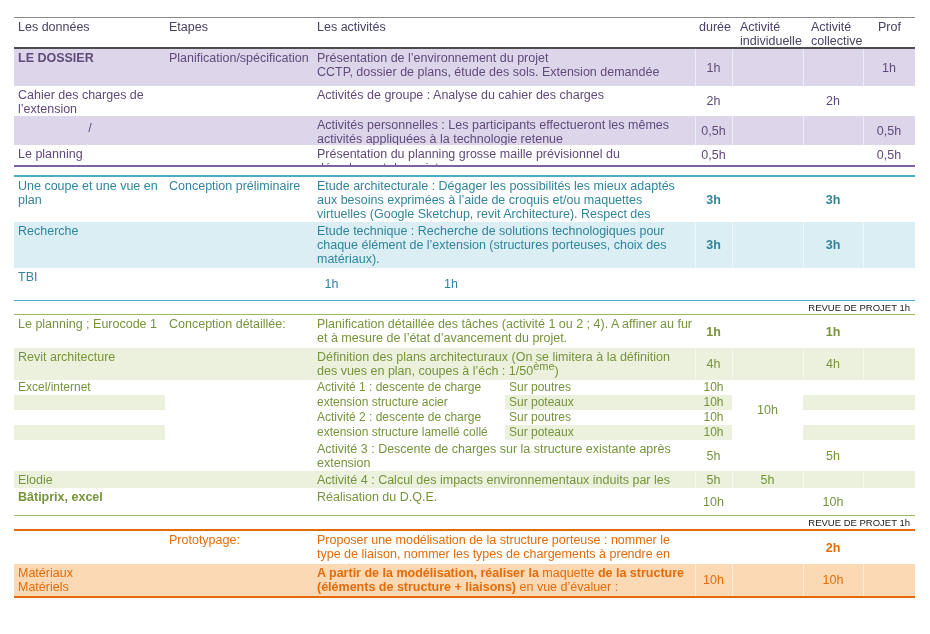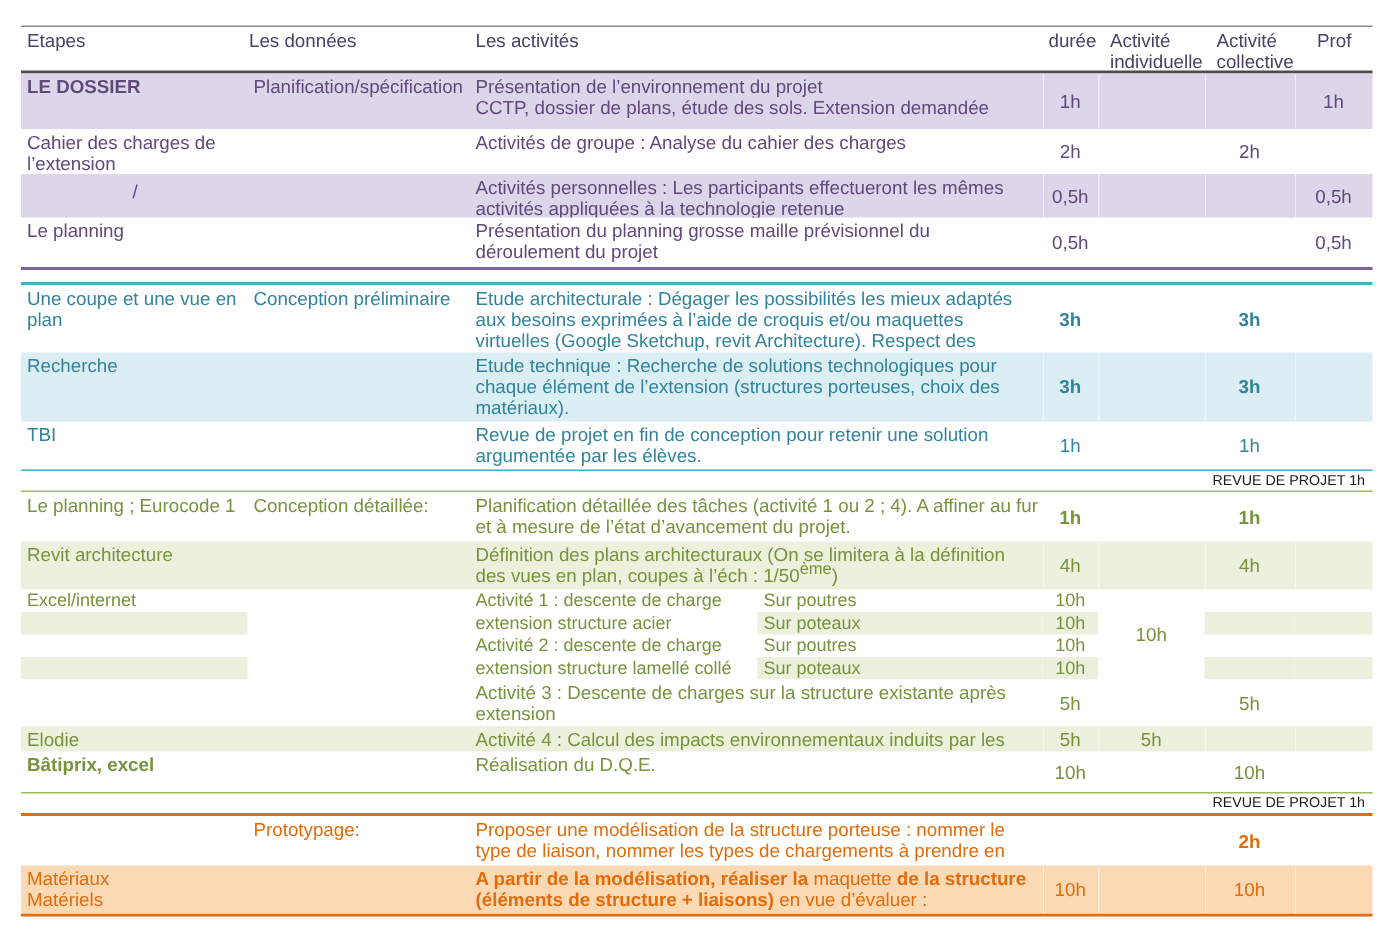--- a/index.html
+++ b/index.html
@@ -54,22 +54,22 @@
   .sg{background:var(--green-bg)}
   .merged{display:flex;align-items:center;justify-content:center;background:#fff}
 </style>
 </head>
 <body>
 
 <div class="doc">
   <div class="tbl">
 
     <div class="row header">
+      <div class="c cd">Les  données</div>
       <div class="c ce">Etapes</div>
-      <div class="c cd">Les  données</div>
       <div class="c ca">Les activités</div>
       <div class="c cv">durée</div>
       <div class="c ci">Activité individuelle</div>
       <div class="c cc">Activité collective</div>
       <div class="c cp">Prof</div>
     </div>
 
     <div class="sec-purple">
       <div class="row bg-p" style="height:37px">
         <div class="c cd bold">LE DOSSIER</div>
@@ -92,21 +92,21 @@
       </div>
       <div class="row bg-p" style="height:29px">
         <div class="c cd center" style="padding-top:5px">/</div>
         <div class="c ce"></div>
         <div class="c ca">Activités personnelles : Les participants effectueront les mêmes activités appliquées à la technologie retenue</div>
         <div class="c cv vc">0,5h</div>
         <div class="c ci vc"></div>
         <div class="c cc vc"></div>
         <div class="c cp vc">0,5h</div>
       </div>
-      <div class="row" style="height:33px">
+      <div class="row" style="height:20px">
         <div class="c cd">Le planning</div>
         <div class="c ce"></div>
         <div class="c ca">Présentation du planning grosse maille prévisionnel du déroulement du projet</div>
         <div class="c cv vc">0,5h</div>
         <div class="c ci vc"></div>
         <div class="c cc vc"></div>
         <div class="c cp vc">0,5h</div>
       </div>
     </div>
 
@@ -125,21 +125,20 @@
         <div class="c ce"></div>
         <div class="c ca">Etude technique : Recherche de solutions technologiques pour chaque élément de l’extension (structures porteuses, choix des matériaux).</div>
         <div class="c cv vc bold">3h</div>
         <div class="c ci vc"></div>
         <div class="c cc vc bold">3h</div>
         <div class="c cp vc"></div>
       </div>
       <div class="row" style="height:32px">
         <div class="c cd">TBI</div>
         <div class="c ce"></div>
-        <div class="c ca">Revue de  projet en fin de conception pour retenir une solution argumentée par les élèves.</div>
         <div class="c cv vc">1h</div>
         <div class="c ci vc"></div>
         <div class="c cc vc">1h</div>
         <div class="c cp vc"></div>
       </div>
     </div>
     <div class="revue">REVUE DE PROJET 1h</div>
 
     <div class="sec-green">
       <div class="row" style="height:33px">

